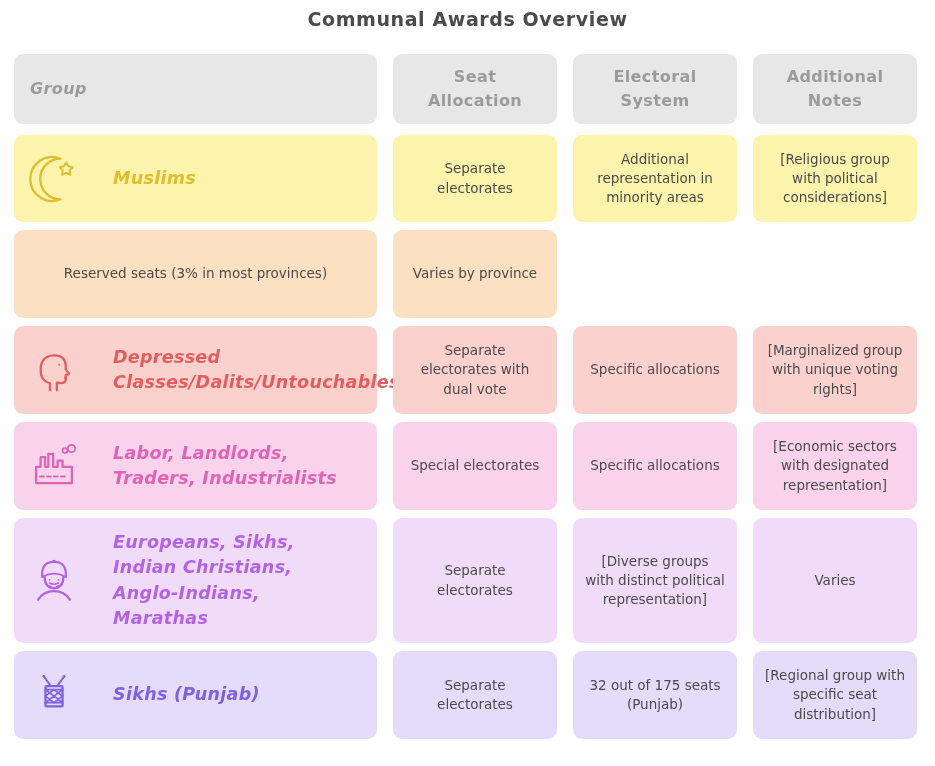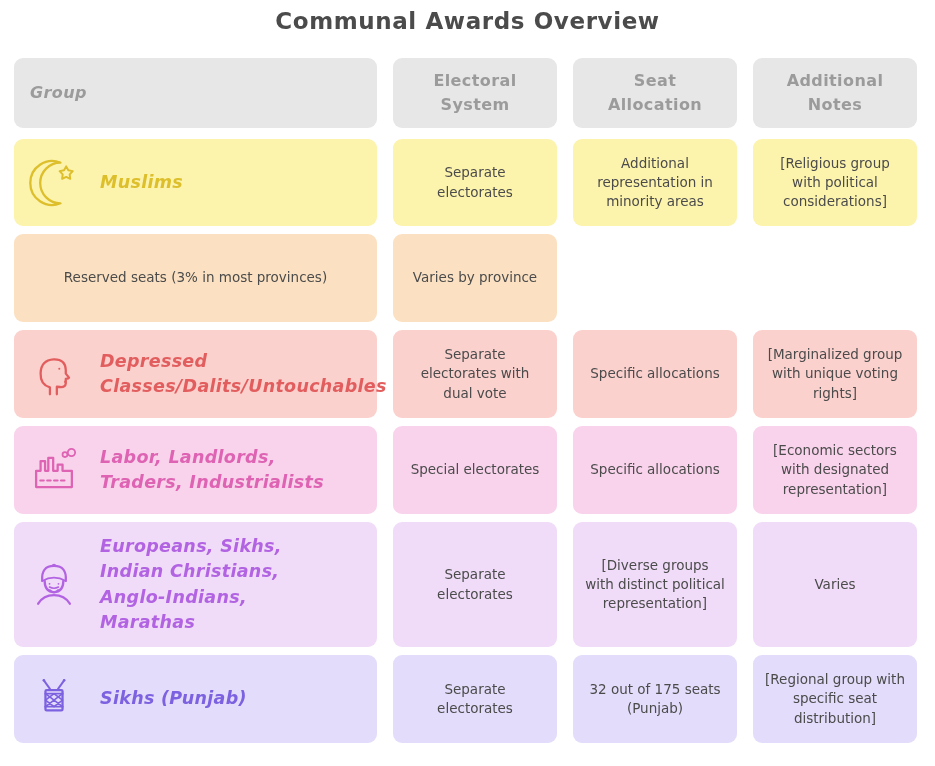--- a/index.html
+++ b/index.html
@@ -8,21 +8,21 @@
     width: 935px;
     height: 766px;
     background: var(--page-bg, #ffffff);
     font-family: "DejaVu Sans", "Liberation Sans", sans-serif;
     overflow: hidden;
   }
   .page { padding-top: 8px; }
   .title {
     margin: 0 0 24px 0;
     text-align: center;
-    font-size: 23px;
+    font-size: 19px;
     font-weight: bold;
     letter-spacing: 0.6px;
     color: var(--title-text, #4b4b4b);
   }
   .table { width: 903px; margin-left: 14px; }
   .grid-row {
     display: grid;
     grid-template-columns: 363px 164px 164px 164px;
     column-gap: 16px;
   }
@@ -50,21 +50,21 @@
     font-size: 16px;
     line-height: 1.5;
     letter-spacing: 0.4px;
   }
   .th-group, .group-cell {
     justify-content: flex-start;
     text-align: left;
     padding-left: 16px;
     font-style: italic;
   }
-  .group-cell { gap: 20px; padding-left: 14px; }
+  .group-cell { gap: 33px; padding-left: 14px; }
   .group-label {
     color: var(--accent, #444);
     font-weight: bold;
     font-size: 17.5px;
     line-height: 1.45;
     letter-spacing: 0.3px;
     white-space: pre-line;
   }
   .icon { color: var(--accent, #444); display: flex; flex: 0 0 auto; }
   .icon svg { width: 52px; height: 56px; }
@@ -72,22 +72,22 @@
 </head>
 <body>
 
 <div class="page">
   <h1 class="title">Communal Awards Overview</h1>
 
   <div class="table">
 
     <div class="grid-row thead">
       <div class="cell th th-group">Group</div>
+      <div class="cell th">Seat Allocation</div>
       <div class="cell th">Electoral System</div>
-      <div class="cell th">Seat Allocation</div>
       <div class="cell th">Additional Notes</div>
     </div>
 
     <div class="grid-row row h87" style="--bg: #fcf3ad; --accent: #ddbe2b;">
       <div class="cell group-cell">
         <span class="icon">
           <svg viewBox="0 0 64 64" fill="none" stroke="currentColor" stroke-width="2.8" stroke-linecap="round" stroke-linejoin="round">
             <path d="M 40 7 A 27 27 0 1 0 40 57 A 25 25 0 0 1 40 7 Z"></path>
             <path stroke-width="2.4" d="M 47 11.5 L 49.6 16.4 L 55.1 17.4 L 51.3 21.4 L 52 26.9 L 47 24.5 L 42 26.9 L 42.7 21.4 L 38.9 17.4 L 44.4 16.4 Z"></path>
           </svg>

